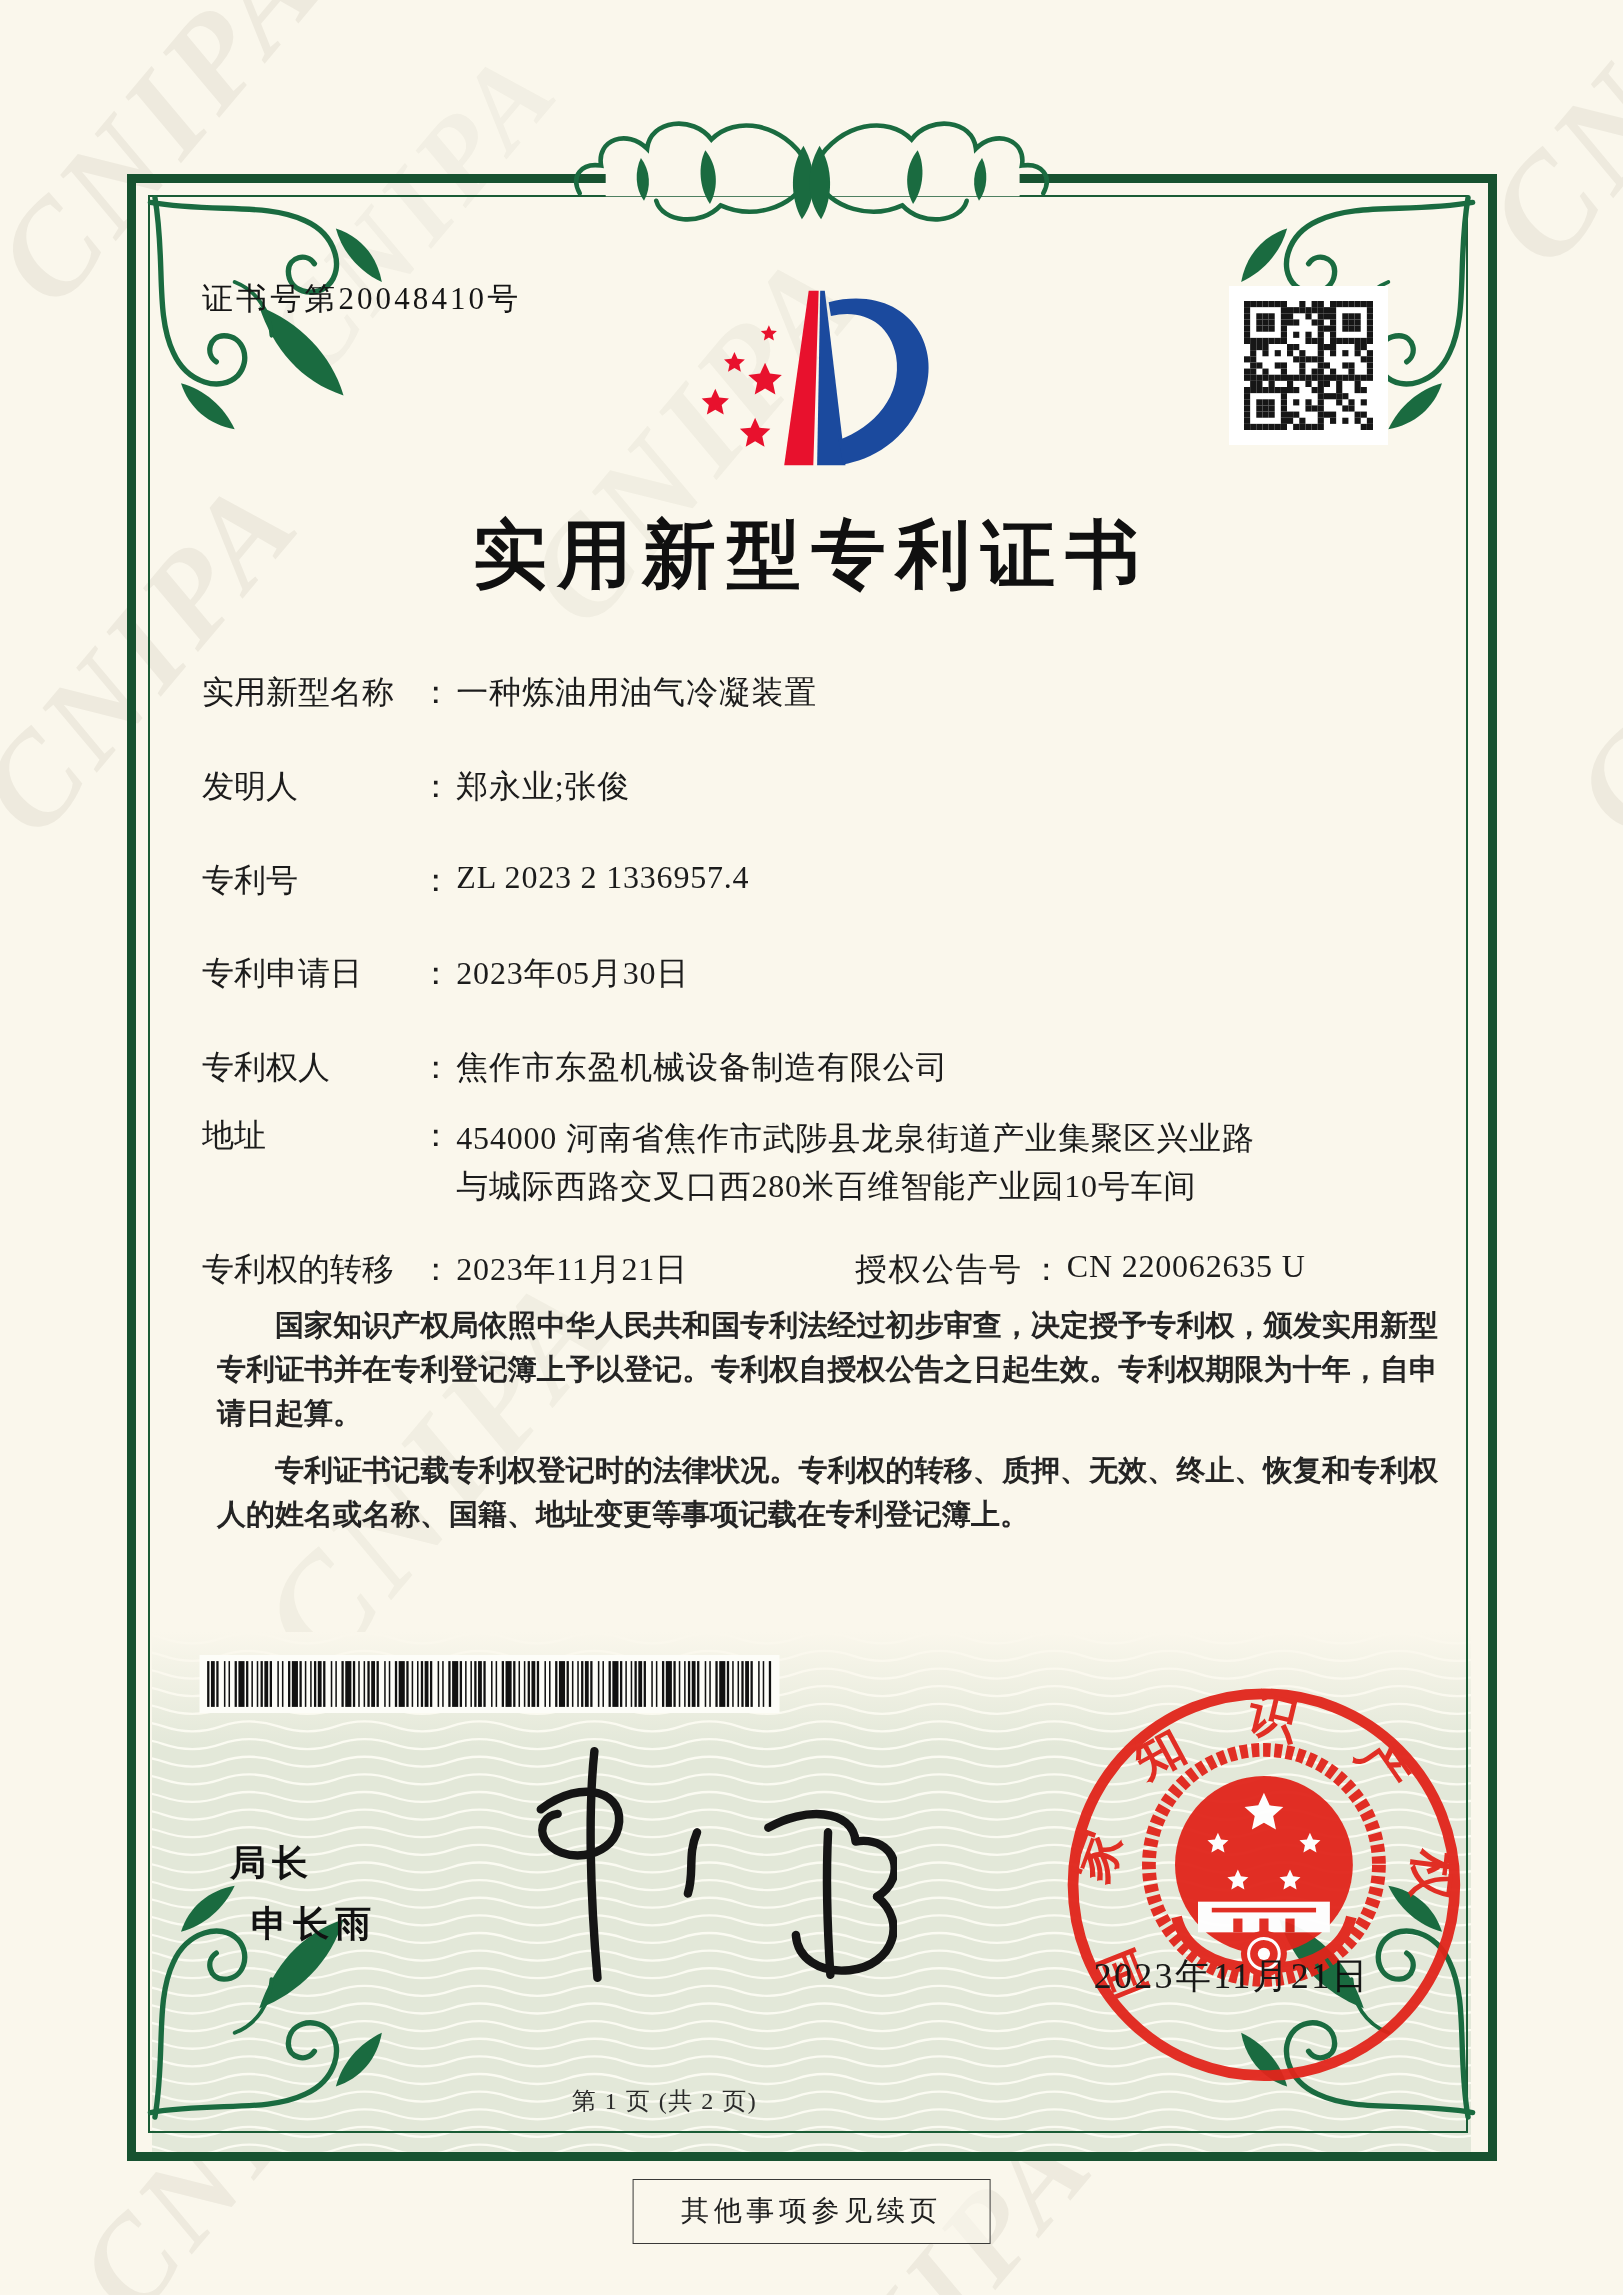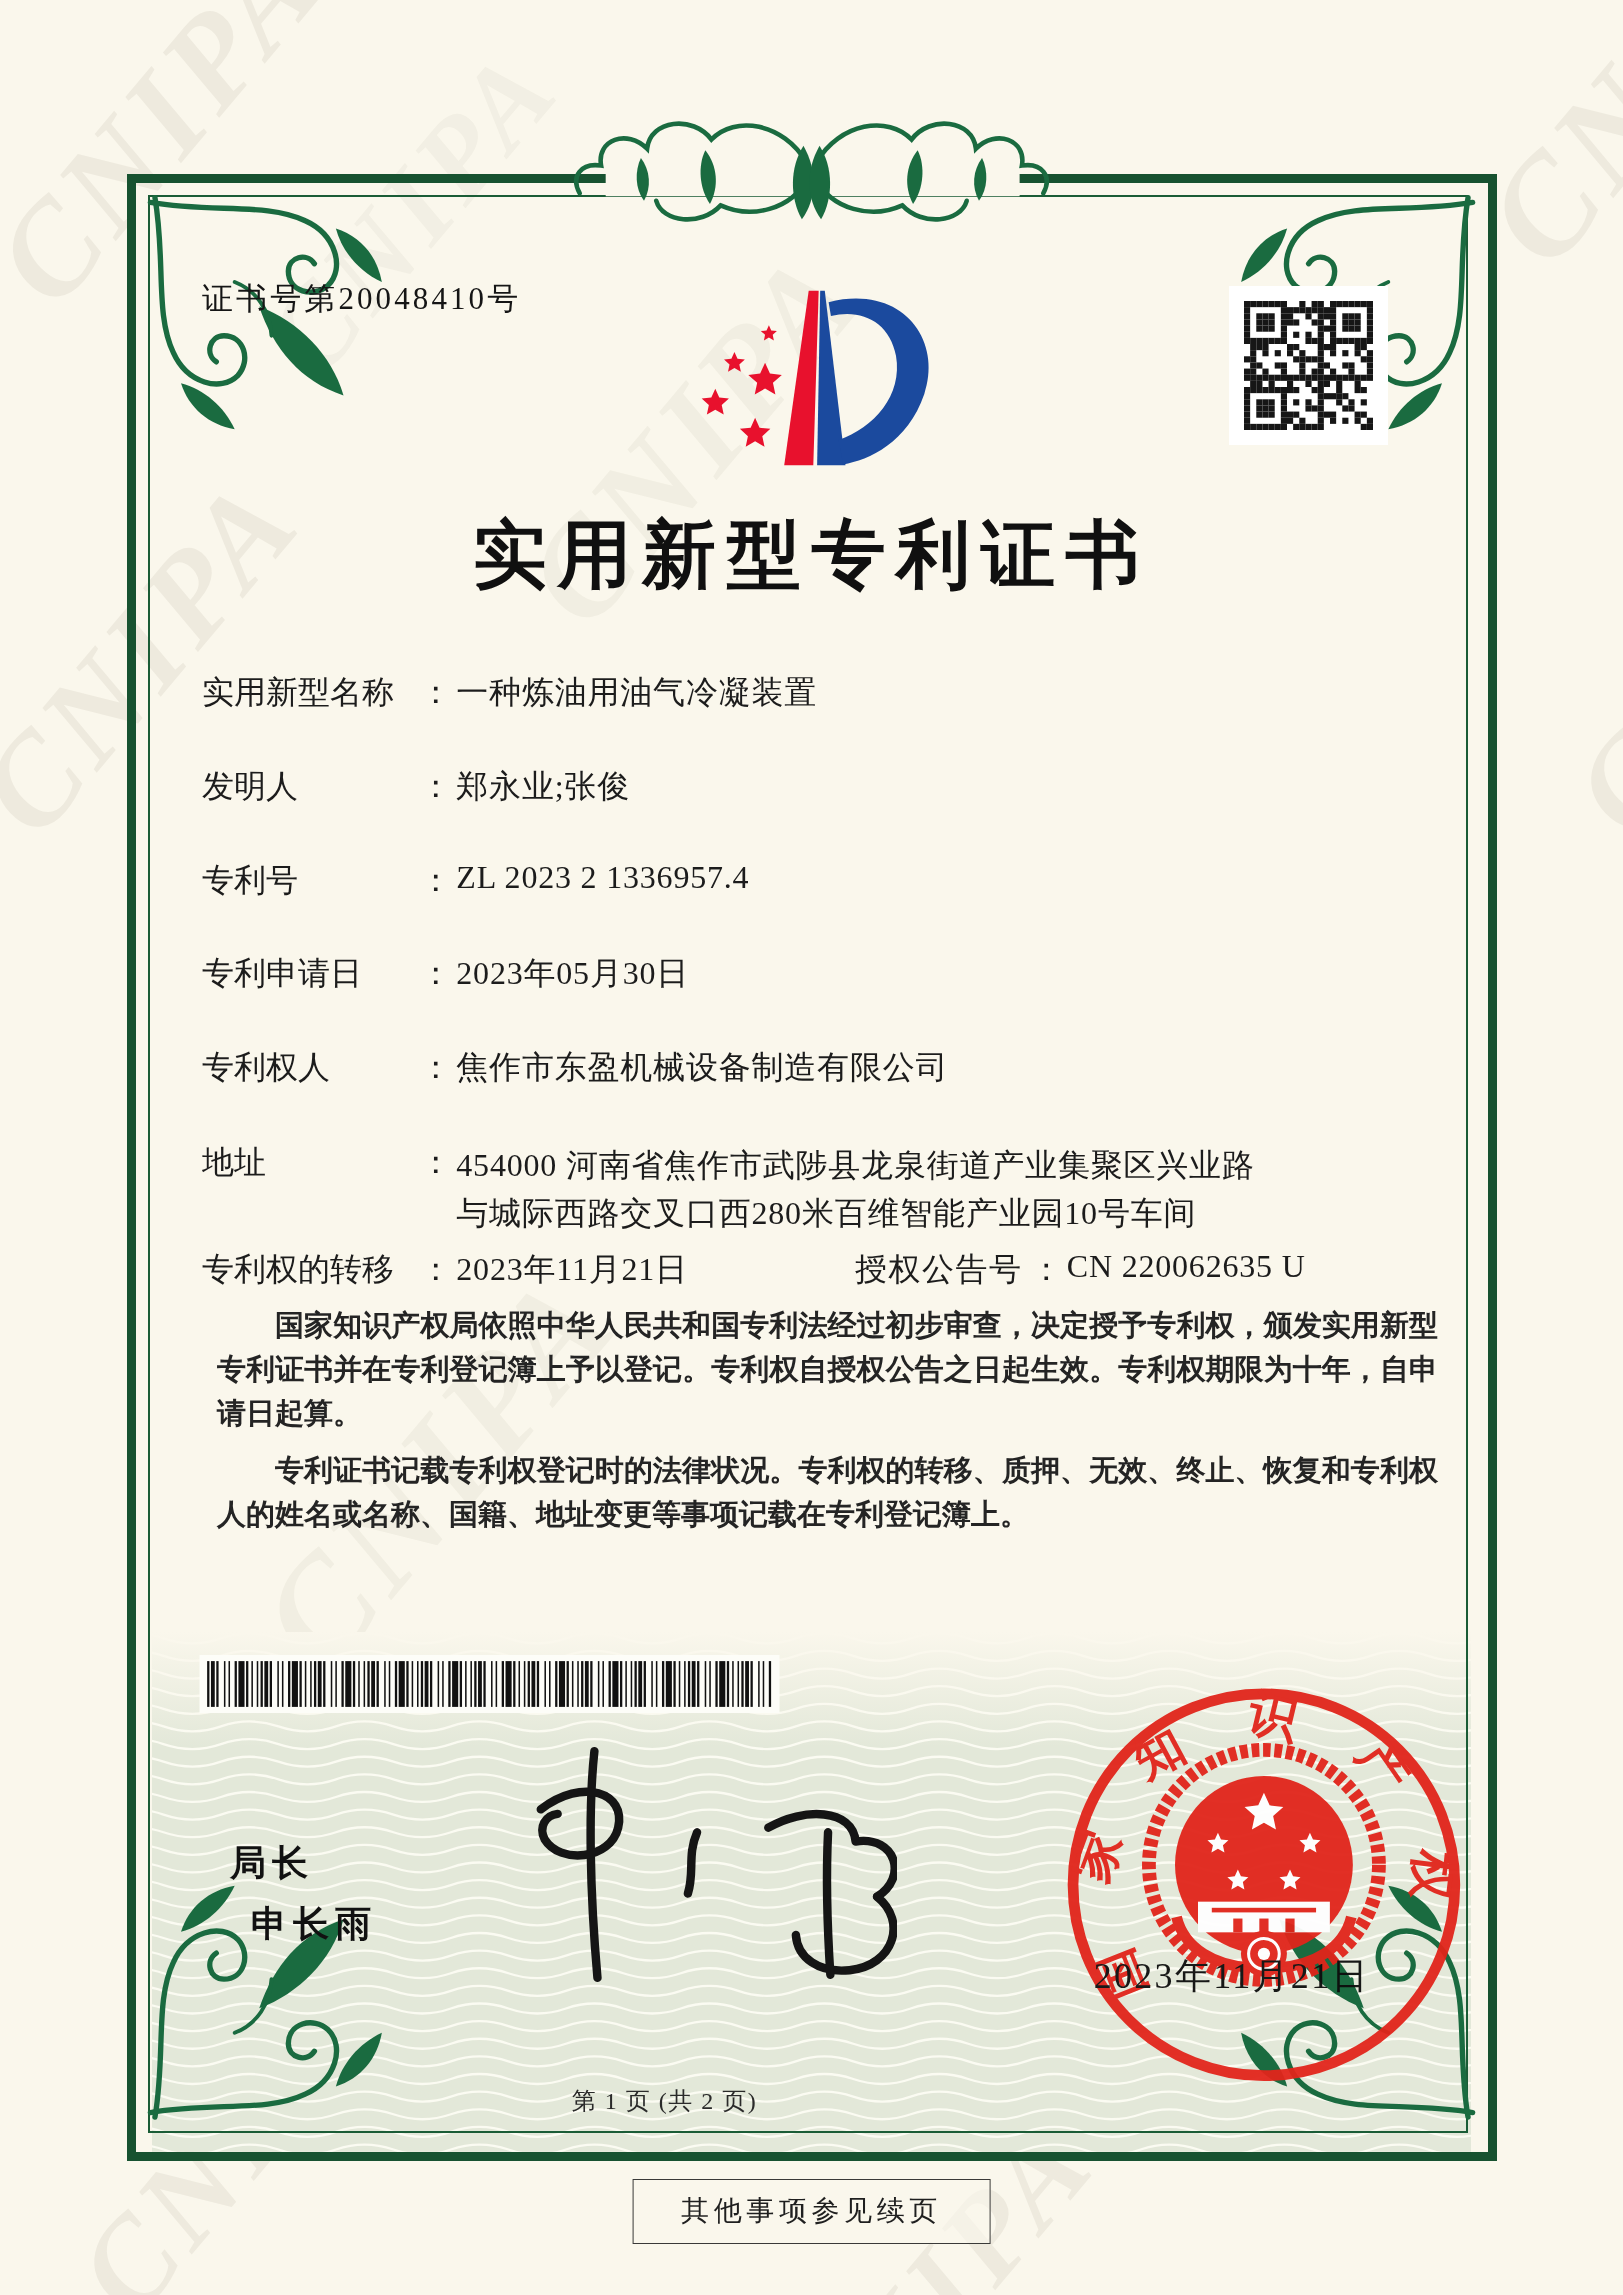--- a/index.html
+++ b/index.html
@@ -464,21 +464,21 @@
   </div>
   <div class="frow" style="top:859px">
     <span class="jlabel">专利号</span><span class="colon">：</span><span class="fval">ZL 2023 2 1336957.4</span>
   </div>
   <div class="frow" style="top:952px">
     <span class="jlabel">专利申请日</span><span class="colon">：</span><span class="fval">2023年05月30日</span>
   </div>
   <div class="frow" style="top:1046px">
     <span class="jlabel">专利权人</span><span class="colon">：</span><span class="fval">焦作市东盈机械设备制造有限公司</span>
   </div>
-  <div class="frow" style="top:1141px">
+  <div class="frow" style="top:1114px">
     <span class="jlabel">地址</span><span class="colon">：</span><span class="fval fval-wrap">454000 河南省焦作市武陟县龙泉街道产业集聚区兴业路与城际西路交叉口西280米百维智能产业园10号车间</span>
   </div>
   <div class="frow" style="top:1248px">
     <span class="jlabel">专利权的转移</span><span class="colon">：</span><span class="fval">2023年11月21日</span>
     <span class="pair2">
       <span class="nlabel">授权公告号</span><span class="colon">：</span><span class="fval">CN 220062635 U</span>
     </span>
   </div>
 
   <div class="bodytext">

